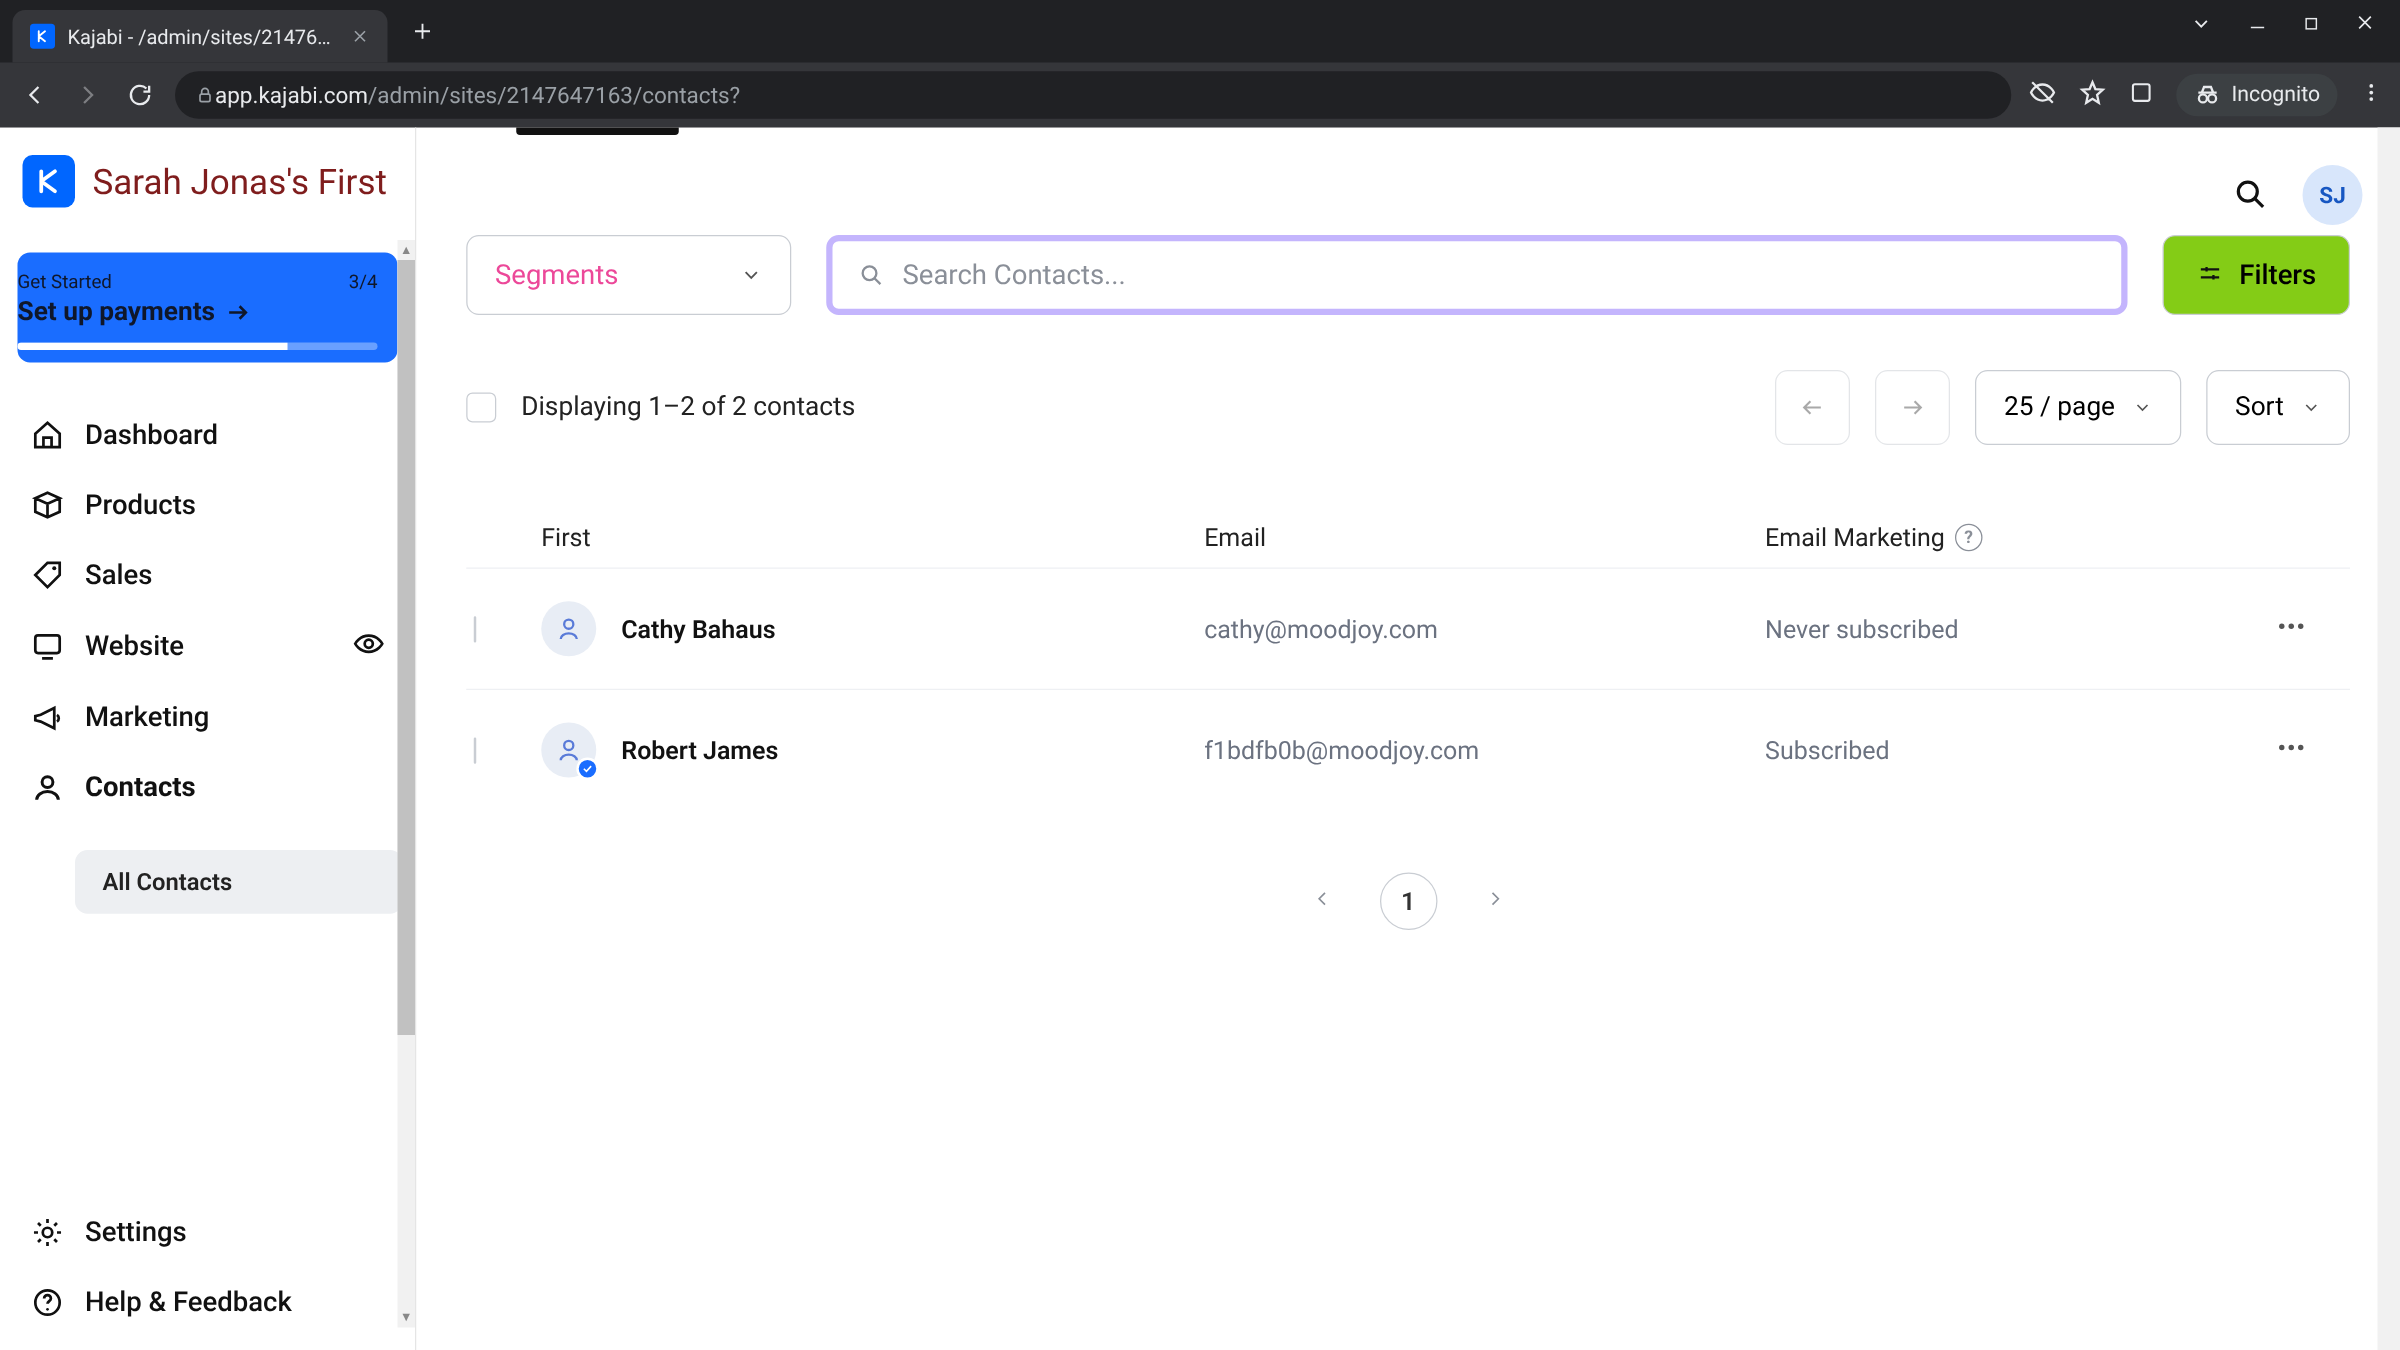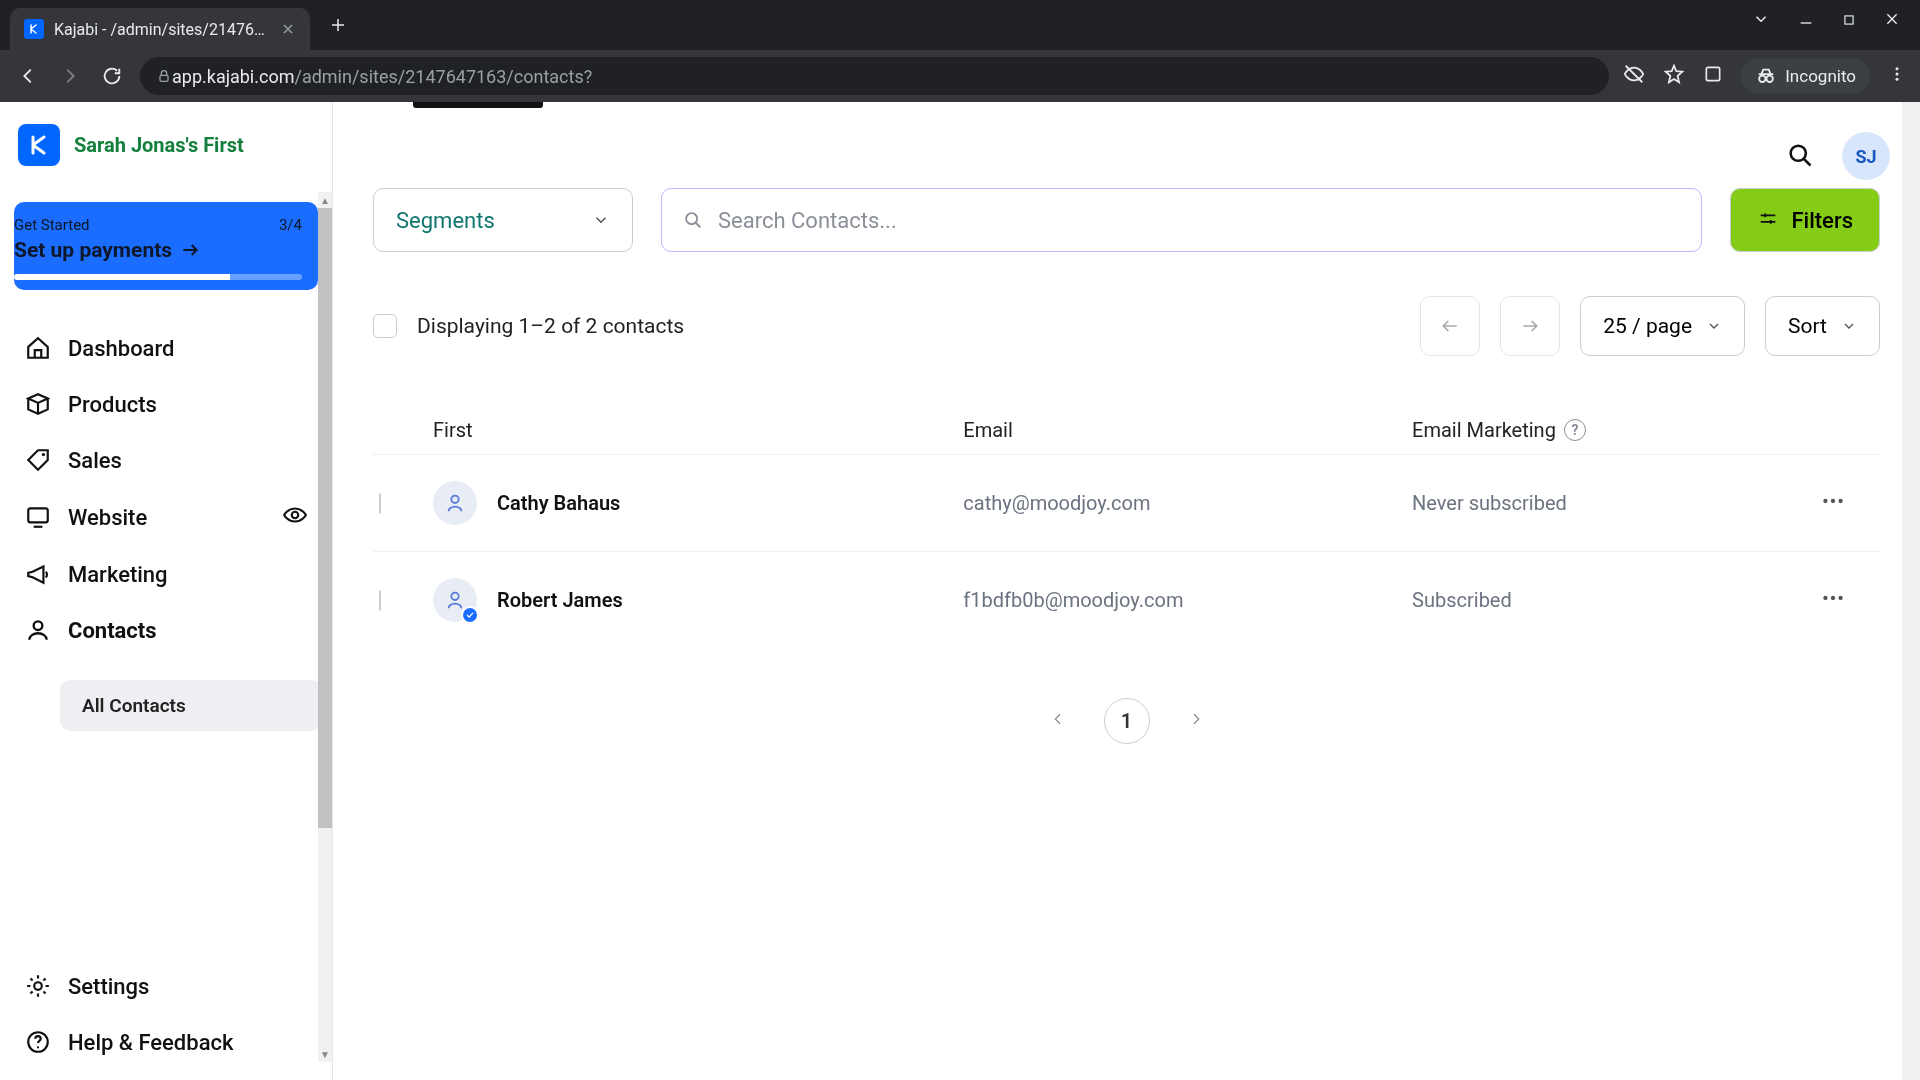--- a/index.html
+++ b/index.html
@@ -30,21 +30,21 @@
 .app-scroll-gutter { position: absolute; right: 0; top: 0; bottom: 0; width: 18px; background: #f1f1f1; }
 
 
 .sidebar { width: 333px; border-right: 1px solid #e5e5e5; display: flex; flex-direction: column; position: relative; }
 .sidebar-scroll { position: absolute; right: 0; top: 90px; bottom: 18px; width: 14px; background: #f1f1f1; }
 .sidebar-scroll .thumb { background: #c1c1c1; width: 100%; height: 620px; }
 .sidebar-scroll .arrow { height: 16px; display: flex; align-items: center; justify-content: center; color: #888; font-size: 10px; }
 .brand { display: flex; align-items: center; gap: 14px; padding: 22px 18px; }
 .brand .logo { width: 42px; height: 42px; background: #0066ff; border-radius: 8px; display: flex; align-items: center; justify-content: center; }
 .brand .logo svg { width: 24px; height: 24px; }
-.brand .name { font-size: 20px; font-weight: 700; color: #15803d; }
+.brand .name { font-size: 28px; font-weight: 400; color: #7f1d1d; }
 
 .getstarted { margin: 14px 14px 24px 14px; background: #1a6dff; border-radius: 10px; padding: 14px 16px 10px 0; color: #0f172a; }
 .getstarted .top { display: flex; justify-content: space-between; font-size: 15px; }
 .getstarted .cta { font-size: 21px; font-weight: 700; margin-top: 4px; display: flex; align-items: center; gap: 8px; }
 .getstarted .bar { height: 6px; background: rgba(255,255,255,0.35); margin-top: 12px; border-radius: 3px; overflow: hidden; }
 .getstarted .bar .fill { height: 100%; width: 75%; background: #fff; }
 
 .nav { padding: 6px 10px; }
 .nav-item { display: flex; align-items: center; gap: 16px; padding: 14px 14px; border-radius: 10px; cursor: pointer; color: #111; }
 .nav-item .icon { width: 28px; height: 28px; display: flex; align-items: center; justify-content: center; }
@@ -60,22 +60,22 @@
 
 .topbar { position: absolute; right: 30px; top: 30px; display: flex; align-items: center; gap: 26px; }
 .topbar .search { width: 30px; height: 30px; cursor: pointer; }
 .avatar { width: 48px; height: 48px; border-radius: 50%; background: #d8e6fb; color: #1757c2; display: flex; align-items: center; justify-content: center; font-weight: 700; font-size: 18px; cursor: pointer; }
 
 
 .main { flex: 1; padding: 0 40px 40px 40px; position: relative; }
 .tab-underline { width: 130px; height: 6px; background: #111; border-radius: 0 0 3px 3px; margin-left: 40px; }
 
 .toolbar { display: flex; gap: 28px; margin-top: 80px; align-items: center; }
-.segments-btn { width: 260px; height: 64px; border: 1px solid #c9cdd3; border-radius: 10px; display: flex; align-items: center; justify-content: space-between; padding: 0 22px; font-size: 22px; color: #0f766e; background: #fff; cursor: pointer; }
-.search-box { flex: 1; height: 64px; border: 1px solid #c4b5fd; border-radius: 10px; display: flex; align-items: center; padding: 0 20px; gap: 14px; }
+.segments-btn { width: 260px; height: 64px; border: 1px solid #c9cdd3; border-radius: 10px; display: flex; align-items: center; justify-content: space-between; padding: 0 22px; font-size: 22px; color: #ec4899; background: #fff; cursor: pointer; }
+.search-box { flex: 1; height: 64px; border: 5px solid #c4b5fd; border-radius: 10px; display: flex; align-items: center; padding: 0 20px; gap: 14px; }
 .search-box input { border: none; outline: none; font-size: 22px; flex: 1; color: #555; background: transparent; }
 .search-box input::placeholder { color: #8a8f98; }
 .filters-btn { height: 64px; border: 1px solid #c9cdd3; border-radius: 10px; padding: 0 26px; display: flex; align-items: center; gap: 12px; font-size: 22px; font-weight: 500; cursor: pointer; background: #84cc16; }
 
 .list-controls { display: flex; align-items: center; margin-top: 44px; gap: 20px; }
 .checkbox-sq { width: 24px; height: 24px; border: 1.5px solid #c9cdd3; border-radius: 5px; cursor: pointer; background: #fff; }
 .displaying { font-size: 21px; color: #222; }
 .list-controls .spacer { flex: 1; }
 .pager-btn { width: 60px; height: 60px; border: 1px solid #c9cdd3; border-radius: 10px; display: flex; align-items: center; justify-content: center; cursor: pointer; background: #fff; }
 .pager-btn.disabled { opacity: 0.5; }

